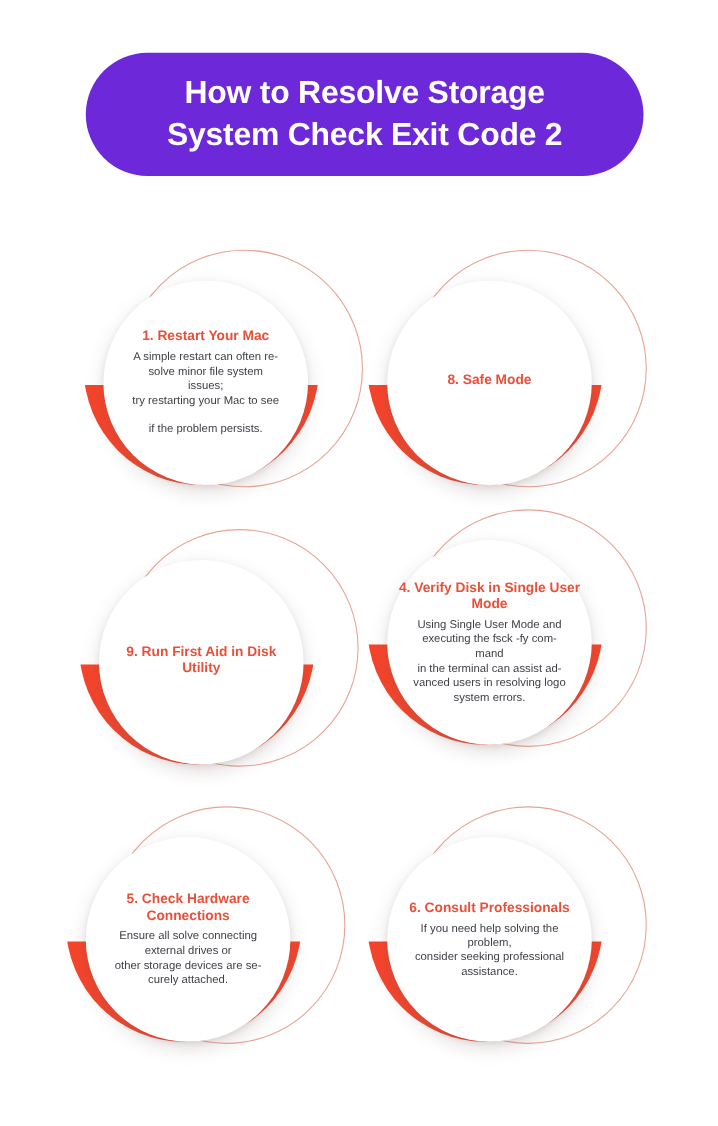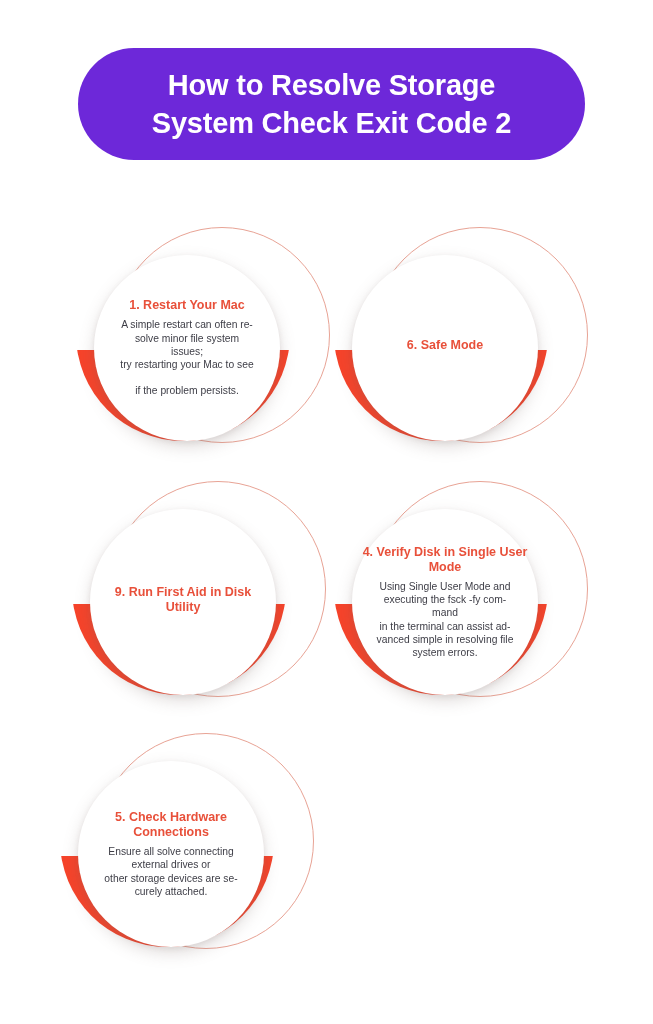--- a/index.html
+++ b/index.html
@@ -148,58 +148,71 @@
 if the problem persists.</div>
     </div>
   </div>
 
   <div class="card" style="left:334px; top:227px;">
     <div class="ring-outline"></div>
     <div class="ring-solid-clip">
         <div class="ring-solid"></div>
       </div>
     <div class="disc">
-      <div class="card-heading">6. Safe Mode</div>
+      <div class="card-heading">8. Safe Mode</div>
     </div>
   </div>
 
   <div class="card" style="left:72px;  top:481px;">
     <div class="ring-outline"></div>
     <div class="ring-solid-clip">
         <div class="ring-solid"></div>
       </div>
     <div class="disc">
       <div class="card-heading">9. Run First Aid in Disk Utility</div>
     </div>
   </div>
 
-  <div class="card" style="left:334px; top:481px;">
+  <div class="card" style="left:334px; top:463px;">
     <div class="ring-outline"></div>
     <div class="ring-solid-clip">
         <div class="ring-solid"></div>
       </div>
     <div class="disc">
       <div class="card-heading">4. Verify Disk in Single User Mode</div>
       <div class="card-body">Using Single User Mode and
 executing the fsck -fy com-
 mand
 in the terminal can assist ad-
-vanced simple in resolving file
+vanced users in resolving logo
 system errors.</div>
     </div>
   </div>
 
   <div class="card" style="left:60px;  top:733px;">
     <div class="ring-outline"></div>
     <div class="ring-solid-clip">
         <div class="ring-solid"></div>
       </div>
     <div class="disc">
       <div class="card-heading">5. Check Hardware Connections</div>
       <div class="card-body">Ensure all solve connecting
 external drives or
 other storage devices are se-
 curely attached.</div>
     </div>
   </div>
 
+  <div class="card" style="left:334px; top:733px;">
+    <div class="ring-outline"></div>
+    <div class="ring-solid-clip">
+        <div class="ring-solid"></div>
+      </div>
+    <div class="disc">
+      <div class="card-heading">6. Consult Professionals</div>
+      <div class="card-body">If you need help solving the
+problem,
+consider seeking professional
+assistance.</div>
+    </div>
+  </div>
 
 </div>
 
 </body></html>

